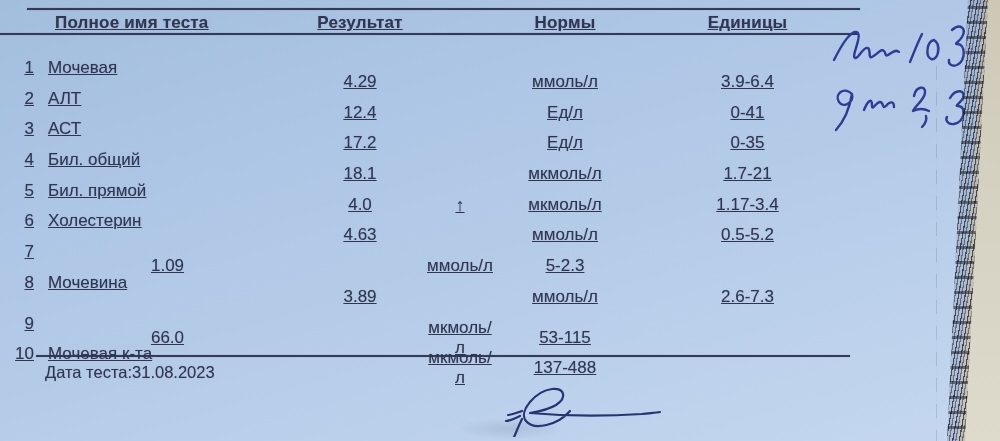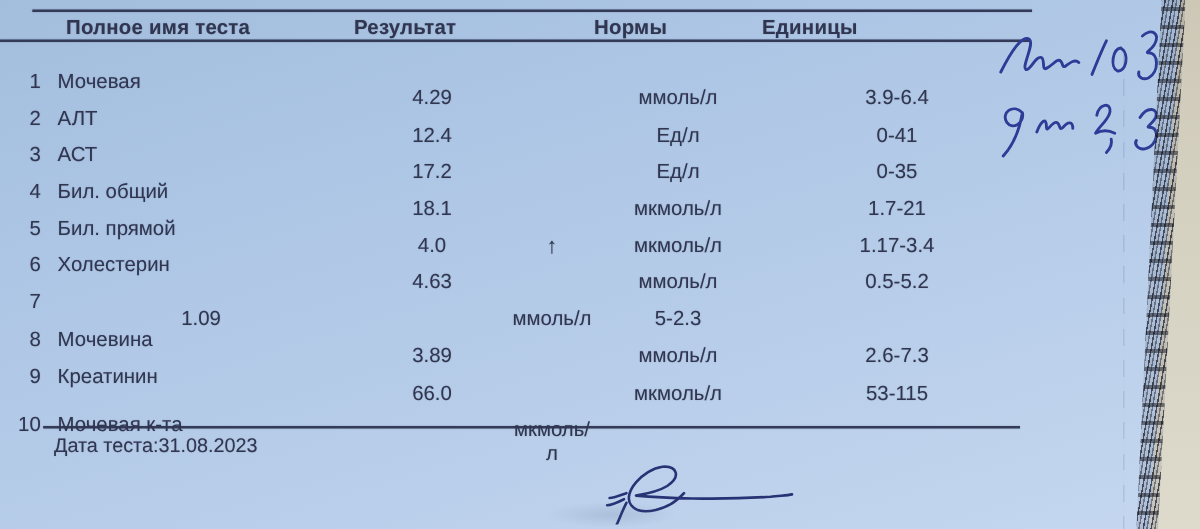--- a/index.html
+++ b/index.html
@@ -13,25 +13,26 @@
   .rule { position:absolute; height:2px; background:#333b59; box-shadow:0 0 1px rgba(40,48,80,.55); }
   .rule-top { left:27px; top:8px; width:833px; }
   .rule-header { left:0px; top:33px; width:858px; }
   .rule-bottom { left:36px; top:355px; width:814px; }
 
   
   .grid-row {
     display:grid;
     grid-template-columns:40px 255px 130px 70px 140px 225px;
     width:860px;
+    text-decoration:underline;
   }
   .hdr { position:absolute; left:0; top:12px; height:22px; align-items:center; }
   .hdr .h { font-weight:bold; font-size:17px; letter-spacing:.2px; text-shadow:0 0 1px rgba(46,52,82,.35); }
   .h-name { grid-column:1 / span 2; padding-left:55px; }
-  .h-center { text-align:left; }
+  .h-center { text-align:center; }
   .rows { position:absolute; left:0; top:44px; width:860px; }
   .row { height:30.7px; align-items:center; font-size:17px; text-shadow:0 0 1px rgba(46,52,82,.35); }
   .c-num { text-align:right; padding-right:6px; }
   .c-name { padding-left:8px; }
   .c-result, .c-flag, .c-units, .c-norms { text-align:center;margin-top:28px; }
   .c-flag { font-size:18px; }
 
   
   .date-line { position:absolute; left:45px; top:363px; display:flex; align-items:baseline; gap:0;
                font-size:16.5px; text-shadow:0 0 1px rgba(46,52,82,.35); }
@@ -132,31 +133,31 @@
     <div class="grid-row row">
       <div class="c-num">8</div>
       <div class="c-name">Мочевина</div>
       <div class="c-result">3.89</div>
       <div class="c-flag"></div>
       <div class="c-units">ммоль/л</div>
       <div class="c-norms">2.6-7.3</div>
     </div>
     <div class="grid-row row">
       <div class="c-num">9</div>
-      <div class="c-name">Креатинин</div>
       <div class="c-result">66.0</div>
       <div class="c-flag"></div>
       <div class="c-units">мкмоль/л</div>
       <div class="c-norms">53-115</div>
     </div>
     <div class="grid-row row">
       <div class="c-num">10</div>
       <div class="c-name">Мочевая к-та</div>
       <div class="c-flag"></div>
       <div class="c-units">мкмоль/л</div>
+      <div class="c-norms">137-488</div>
     </div>
   </div>
 
   <div class="date-line">
     <span>Дата теста:</span>
     <span>31.08.2023</span>
   </div>
 
   <div class="hand" style="left:830px; top:18px;" aria-label="Vm 103">
     <svg width="170" height="60" viewBox="0 0 170 60">

